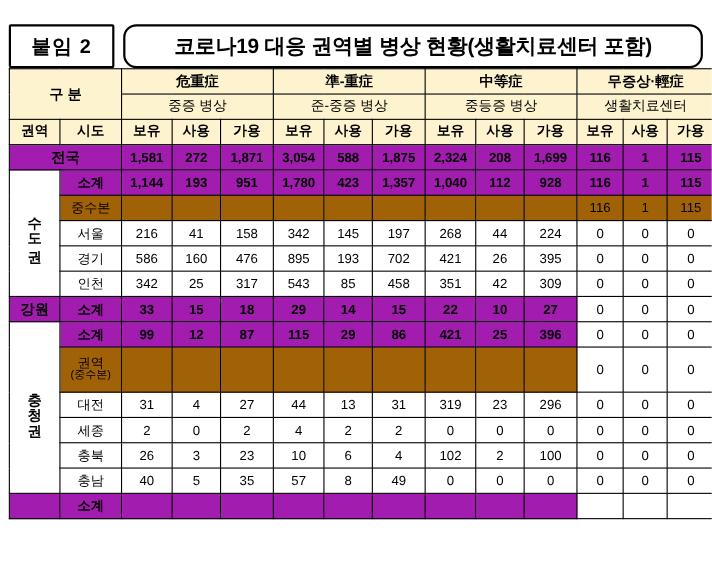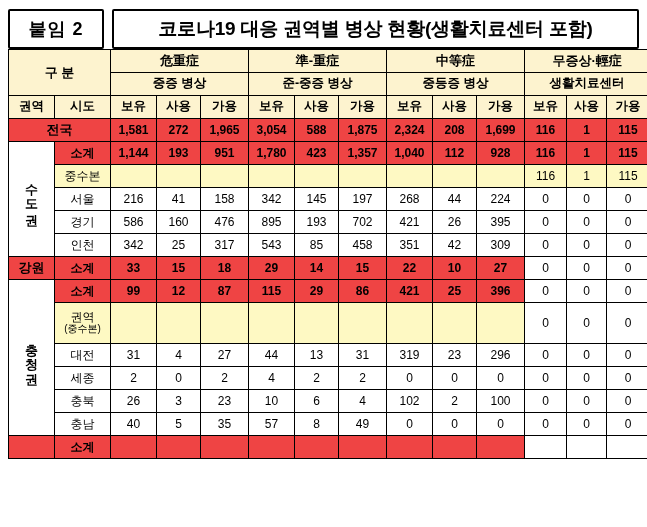--- a/index.html
+++ b/index.html
@@ -21,37 +21,37 @@
     box-sizing: border-box;
     padding: 6px 8px 0 8px;
   }
 
   
   .title-row {
     display: flex;
     align-items: stretch;
     gap: 8px;
     height: 40px;
-    margin-top: 3px;
+    margin-top: 16px;
   }
   .attach-box {
     width: 92px;
     border: 2px solid #000;
     border-radius: 2px;
     display: flex;
     align-items: center;
     justify-content: center;
     font-size: 18px;
     font-weight: bold;
     letter-spacing: 1px;
   }
   .title-box {
     flex: 1;
     border: 2px solid #000;
-    border-radius: 2px;
+    border-radius: 12px;
     display: flex;
     align-items: center;
     justify-content: center;
     font-size: 19px;
     font-weight: bold;
     letter-spacing: -0.2px;
   }
 
   .subnote {
     text-align: right;
@@ -73,39 +73,39 @@
     height: 22px;
     text-align: center;
     vertical-align: middle;
     line-height: 1.05;
   }
   .hdr {
     font-weight: bold;
     font-size: 13px;
   }
   .hdr-sub {
-    font-weight: bold;
+    font-weight: normal;
     font-size: 12.5px;
     margin-top: 21px;
   }
   .colhdr {
     font-weight: bold;
     font-size: 12.5px;
   }
   .num {
     text-align: right;
     padding-right: 5px;
     font-size: 12px;
   }
   .bold { font-weight: bold; }
 
   
   .fill-yellow { background: #fdf3cf; }
-  .fill-yellow2 { background: #ef4444; }
-  .fill-gray { background: #fef9c3; }
+  .fill-yellow2 { background: #a21caf; }
+  .fill-gray { background: #a16207; }
   .fill-white { background: #ffffff; }
 
   .rot {
     writing-mode: vertical-rl;
     text-orientation: upright;
     font-weight: bold;
     font-size: 13px;
     letter-spacing: 2px;
     line-height: 1;
   }
@@ -176,21 +176,21 @@
         <th class="colhdr fill-yellow">사용</th>
         <th class="colhdr fill-yellow">가용</th>
       </tr>
     </thead>
     <tbody>
 
       <tr>
         <td class="fill-yellow2 bold" colspan="2" style="font-size:13px">전국</td>
         <td class="num bold fill-yellow2">1,581</td>
         <td class="num bold fill-yellow2">272</td>
-        <td class="num bold fill-yellow2">1,965</td>
+        <td class="num bold fill-yellow2">1,871</td>
         <td class="num bold fill-yellow2">3,054</td>
         <td class="num bold fill-yellow2">588</td>
         <td class="num bold fill-yellow2">1,875</td>
         <td class="num bold fill-yellow2">2,324</td>
         <td class="num bold fill-yellow2">208</td>
         <td class="num bold fill-yellow2">1,699</td>
         <td class="num bold fill-yellow2">116</td>
         <td class="num bold fill-yellow2">1</td>
         <td class="num bold fill-yellow2">115</td>
       </tr>

